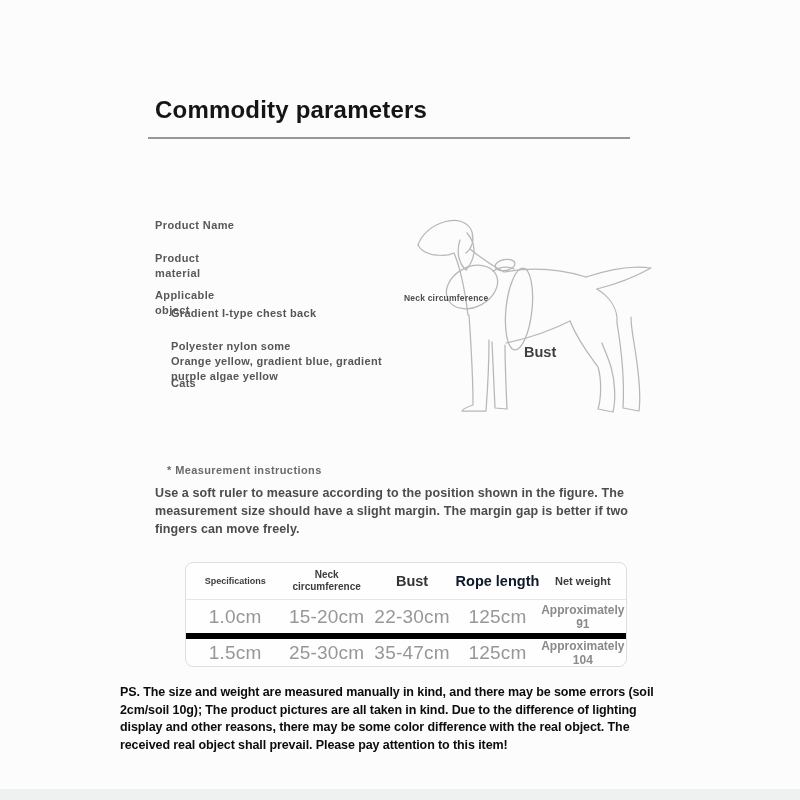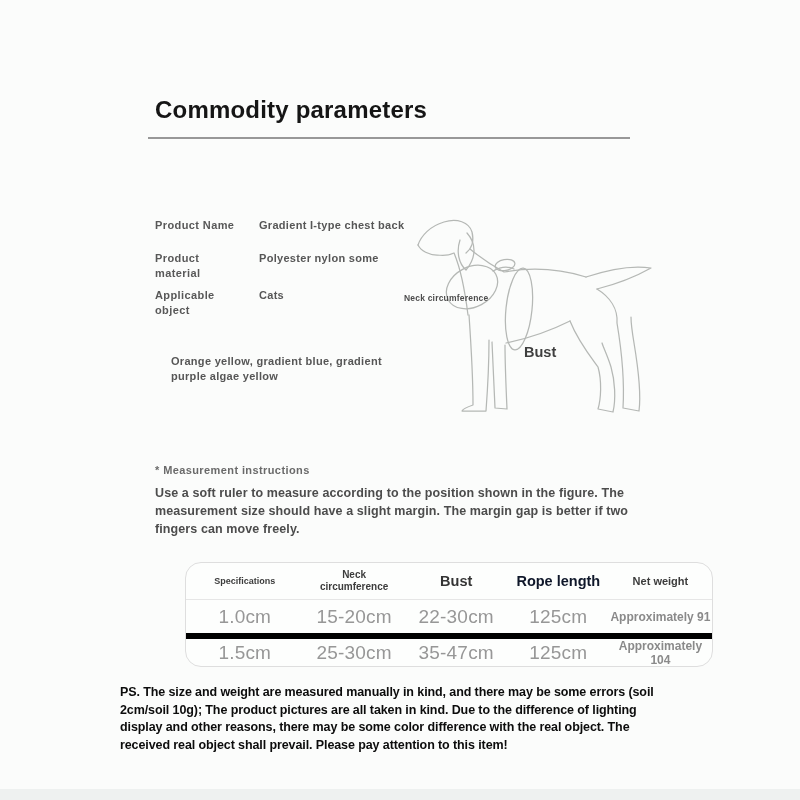--- a/index.html
+++ b/index.html
@@ -16,21 +16,21 @@
   .page-title {
     position:absolute; left:155px; top:84px;
     font-size:24px; font-weight:bold; color:#151515; letter-spacing:0.2px;margin-top:12px;
   }
   .title-divider {
     position:absolute; left:148px; top:137px; width:482px; height:2px;
     background:#989898;
   }
 
   
-  .info-row { position:absolute; left:155px; display:flex; }
+  .info-row { position:absolute; left:155px; display:flex;flex-direction:column; }
   .info-label {
     width:88px; flex:0 0 88px;
     font-size:11px; font-weight:bold; color:#585858; letter-spacing:0.4px; line-height:1.35;
   }
   .info-value {
     width:222px; margin-left:16px;
     font-size:11px; font-weight:bold; color:#565656; letter-spacing:0.3px; line-height:1.35;
   }
 
   
@@ -39,32 +39,32 @@
   .diagram-label-neck {
     position:absolute; left:404px; top:293px;
     font-size:8.5px; font-weight:bold; color:#4c4c4c; letter-spacing:0.2px;
   }
   .diagram-label-bust {
     position:absolute; left:524px; top:344px;
     font-size:14.5px; font-weight:bold; color:#3f3f3f;
   }
 
   .measure-heading {
-    position:absolute; left:155px; top:464px;
+    position:absolute; left:167px; top:464px;
     font-size:11px; font-weight:bold; color:#6a6a6a; letter-spacing:0.4px;
   }
   .measure-body {
     position:absolute; left:155px; top:485px; width:518px;
     font-size:12.5px; font-weight:bold; color:#4c4c4c; line-height:1.42; letter-spacing:0.1px;
   }
 
   
   .size-table {
-    position:absolute; left:185px; top:562px; width:528px;
-    border:1px solid #dedede; border-radius:16px; background:#fdfefd;
+    position:absolute; left:185px; top:562px; width:442px;
+    border:1px solid #dedede; border-radius:8px; background:#fdfefd;
     overflow:hidden;
   }
   .t-row { display:grid; grid-template-columns:1.14fr 0.98fr 1fr 0.98fr 1fr; align-items:center; }
   .t-head { height:37px; border-bottom:1px solid #e6e6e6; }
   .t-body { height:33px; }
   .t-body + .t-body { border-top:6px solid #000000; }
   .t-cell { text-align:center; }
   .h0 { font-size:9px;   font-weight:bold; color:#3c3c3c; }
   .h1 { font-size:10px;  font-weight:bold; color:#3c3c3c; line-height:1.25; padding:0 8px; }
   .h2 { font-size:14.5px;font-weight:bold; color:#343434; }

